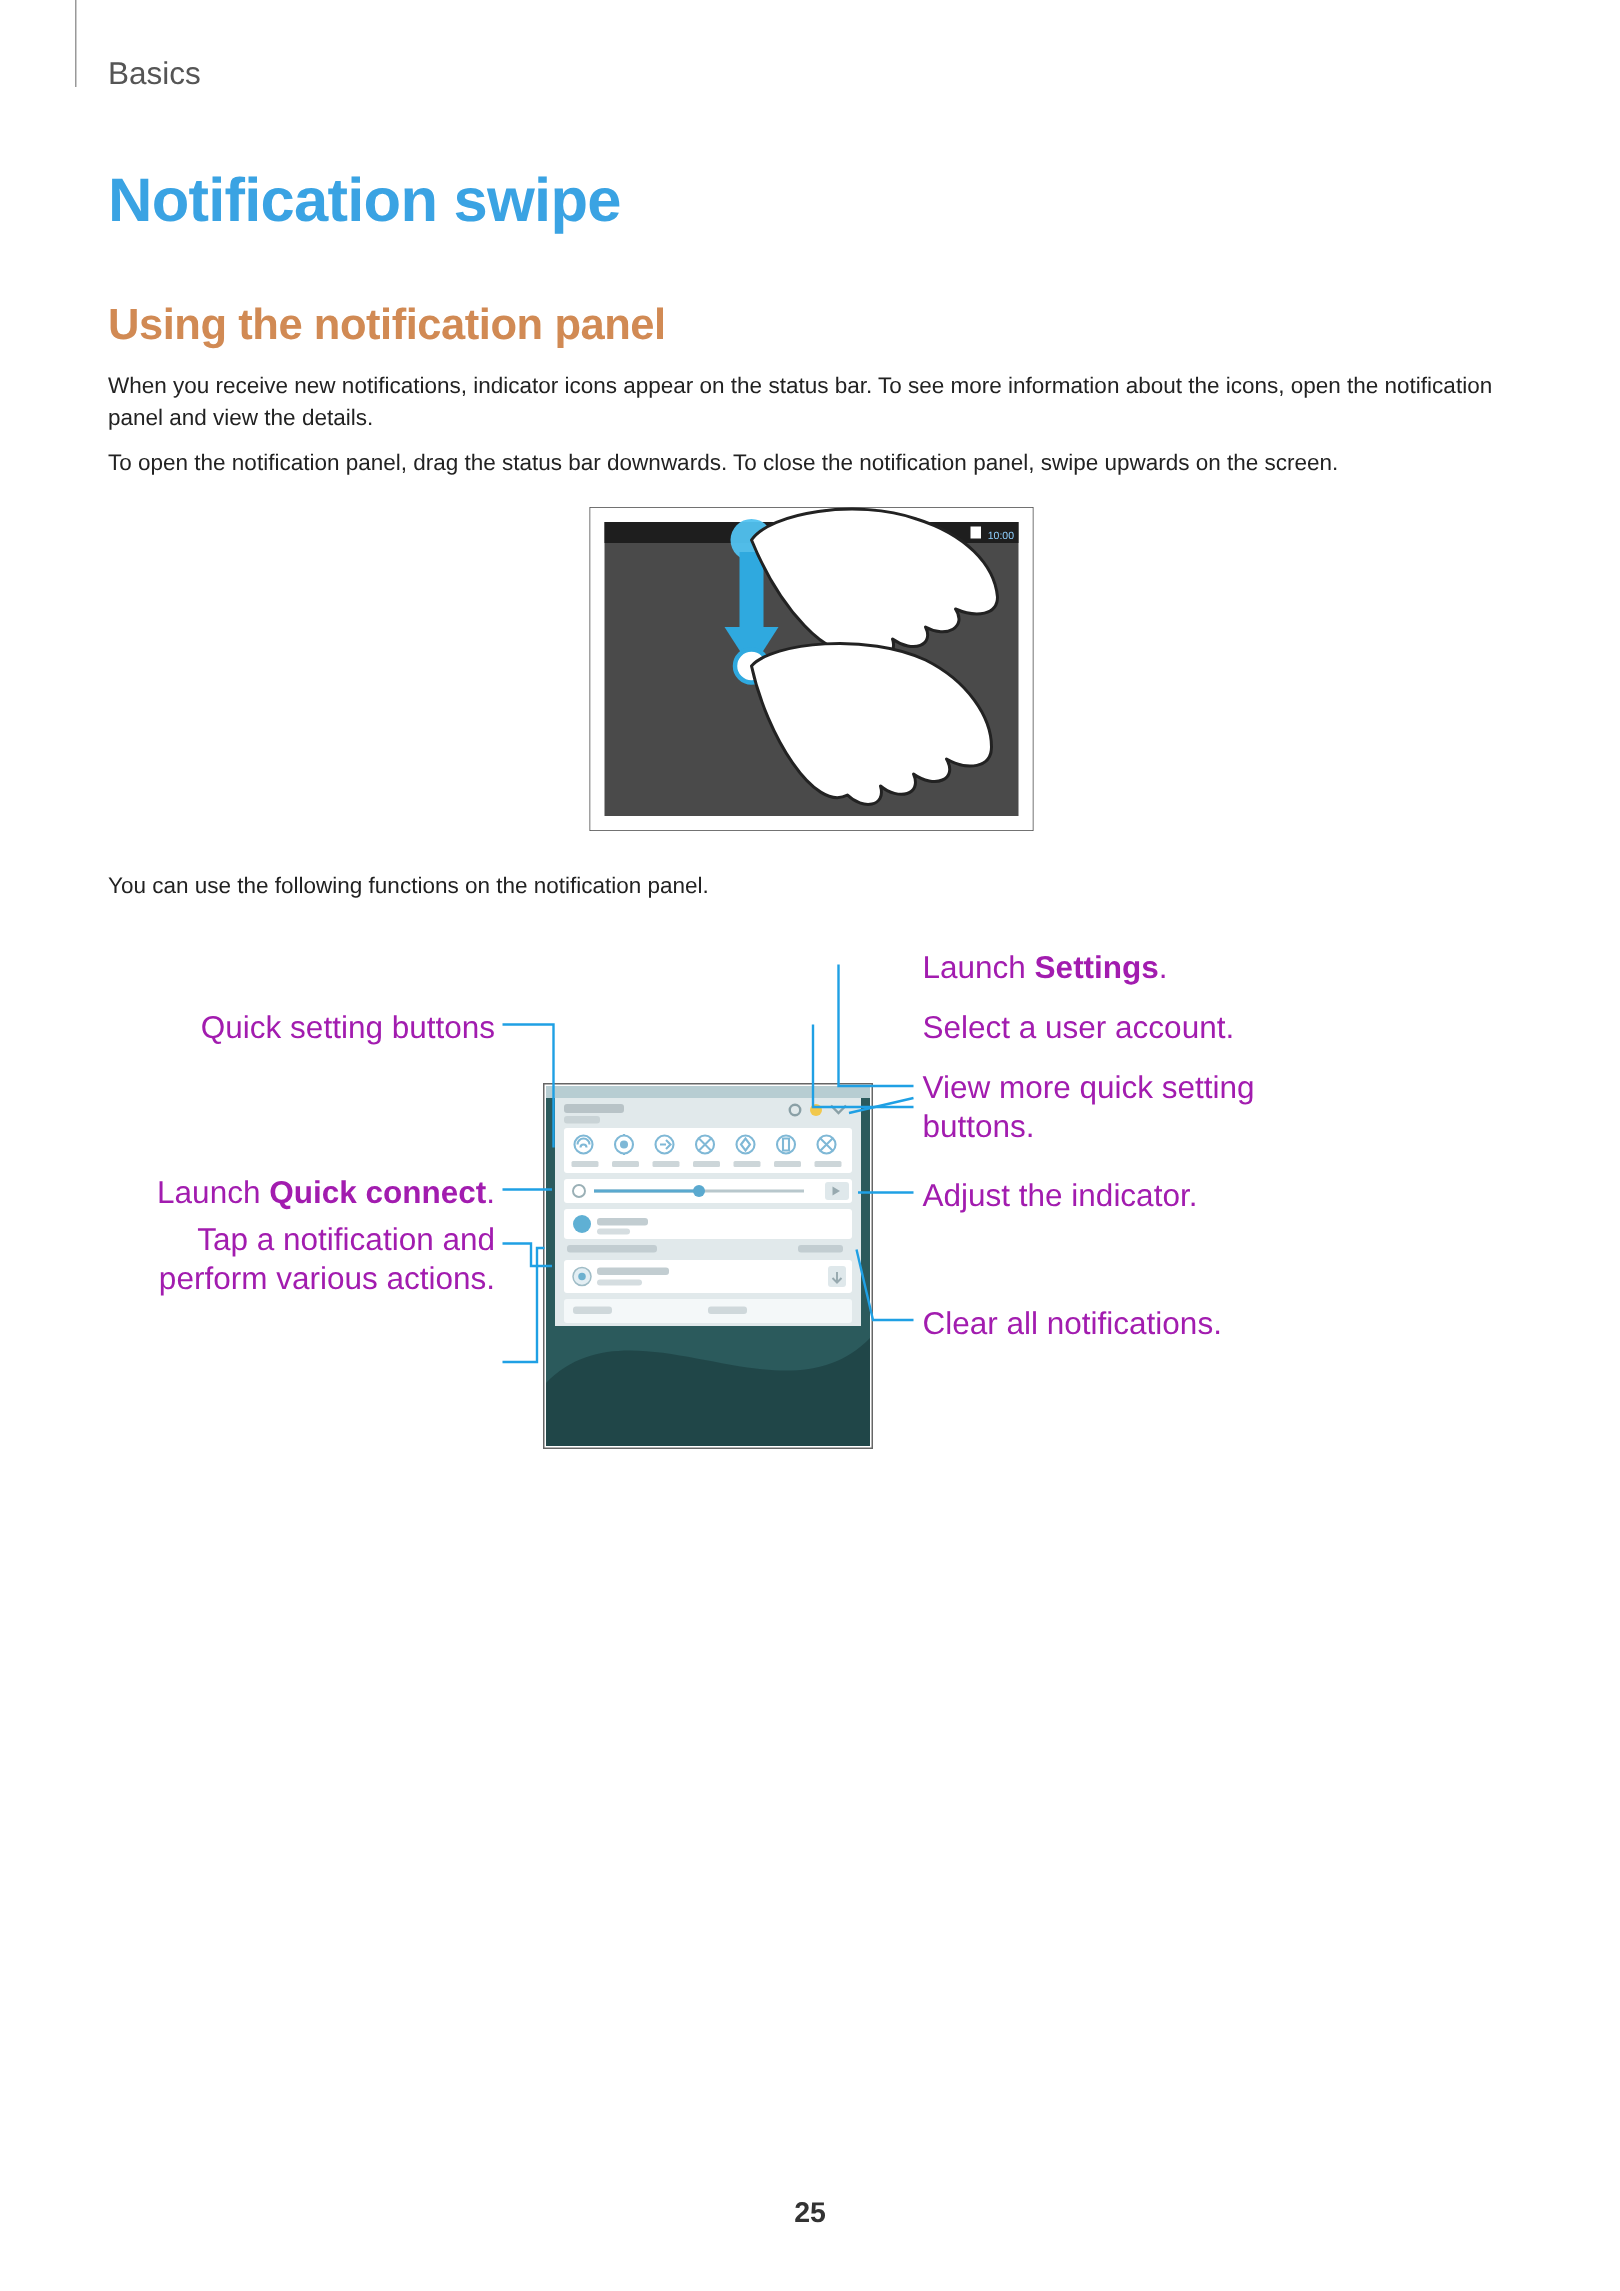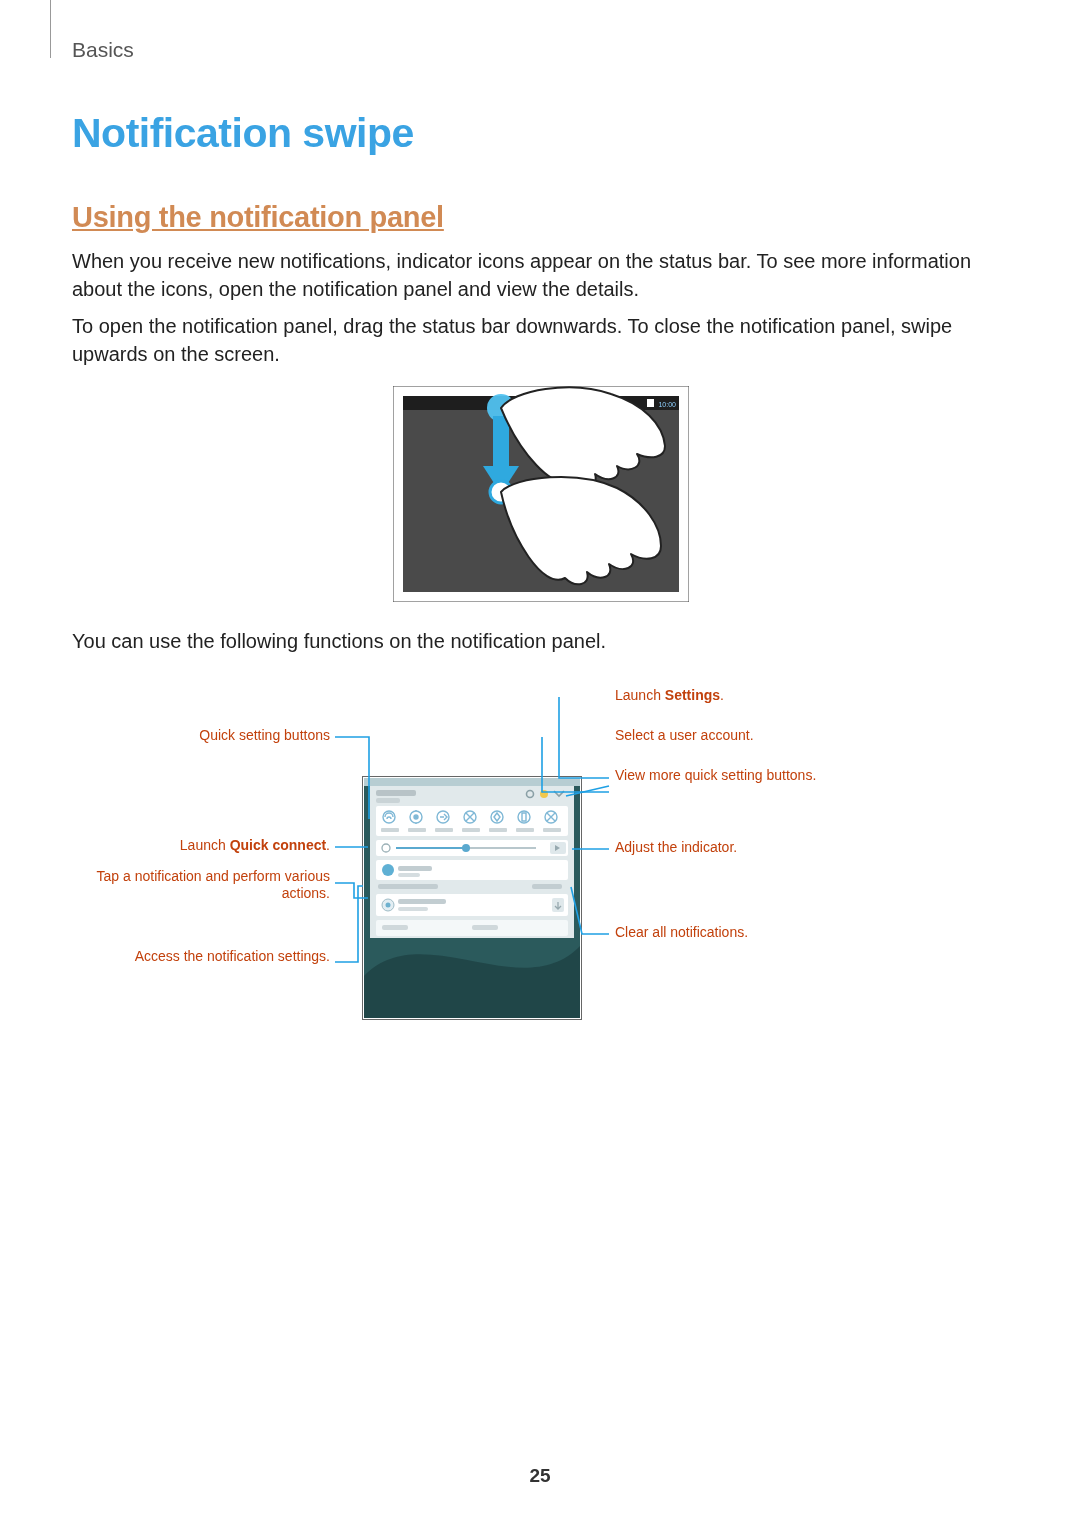--- a/index.html
+++ b/index.html
@@ -36,43 +36,42 @@
     font-weight: bold;
     margin: 0 0 44px 0;
     letter-spacing: -0.5px;
   }
   h2.subtitle {
     font-size: 29px;
     color: #d18a54;
     font-weight: bold;
     margin: 0 0 14px 0;
     letter-spacing: -0.3px;
-    text-decoration: underline;
   }
   p.body {
-    font-size: 20px;
+    font-size: 15px;
     line-height: 1.38;
     margin: 0 0 10px 0;
   }
   .fig1-wrap {
     width: 100%;
     text-align: center;
     margin: 18px 0 22px 0;
   }
   .fig2-wrap {
     position: relative;
     margin-top: 20px;
     height: 360px;
   }
   
   .callout {
     position: absolute;
-    font-size: 14px;
+    font-size: 21px;
     line-height: 1.25;
-    color: #c2410c;
+    color: #a21caf;
   }
   .callout b { font-weight: bold; }
   .right-lbl { text-align: left; }
   .left-lbl  { text-align: right; }
   .pagenum {
     position: absolute;
     bottom: 40px;
     left: 0; right: 0;
     text-align: center;
     font-size: 19px;
@@ -226,18 +225,17 @@
     <div class="callout right-lbl" style="left:543px; top:51px;">Select a user account.</div>
     <div class="callout right-lbl" style="left:543px; top:91px; width:230px;">View more quick setting buttons.</div>
     <div class="callout right-lbl" style="left:543px; top:163px;">Adjust the indicator.</div>
     <div class="callout right-lbl" style="left:543px; top:248px;">Clear all notifications.</div>
 
     <div class="callout left-lbl" style="left:0; top:51px; width:258px;">Quick setting buttons</div>
     <div class="callout left-lbl" style="left:0; top:161px; width:258px;">
       <span>Launch </span><b>Quick connect</b><span>.</span>
     </div>
     <div class="callout left-lbl" style="left:0; top:192px; width:258px;">Tap a notification and perform various actions.</div>
-    <div class="callout left-lbl" style="left:0; top:272px; width:258px;">Access the notification settings.</div>
 
   </div>
 
   <div class="pagenum">25</div>
 </div>
 
 </body></html>

